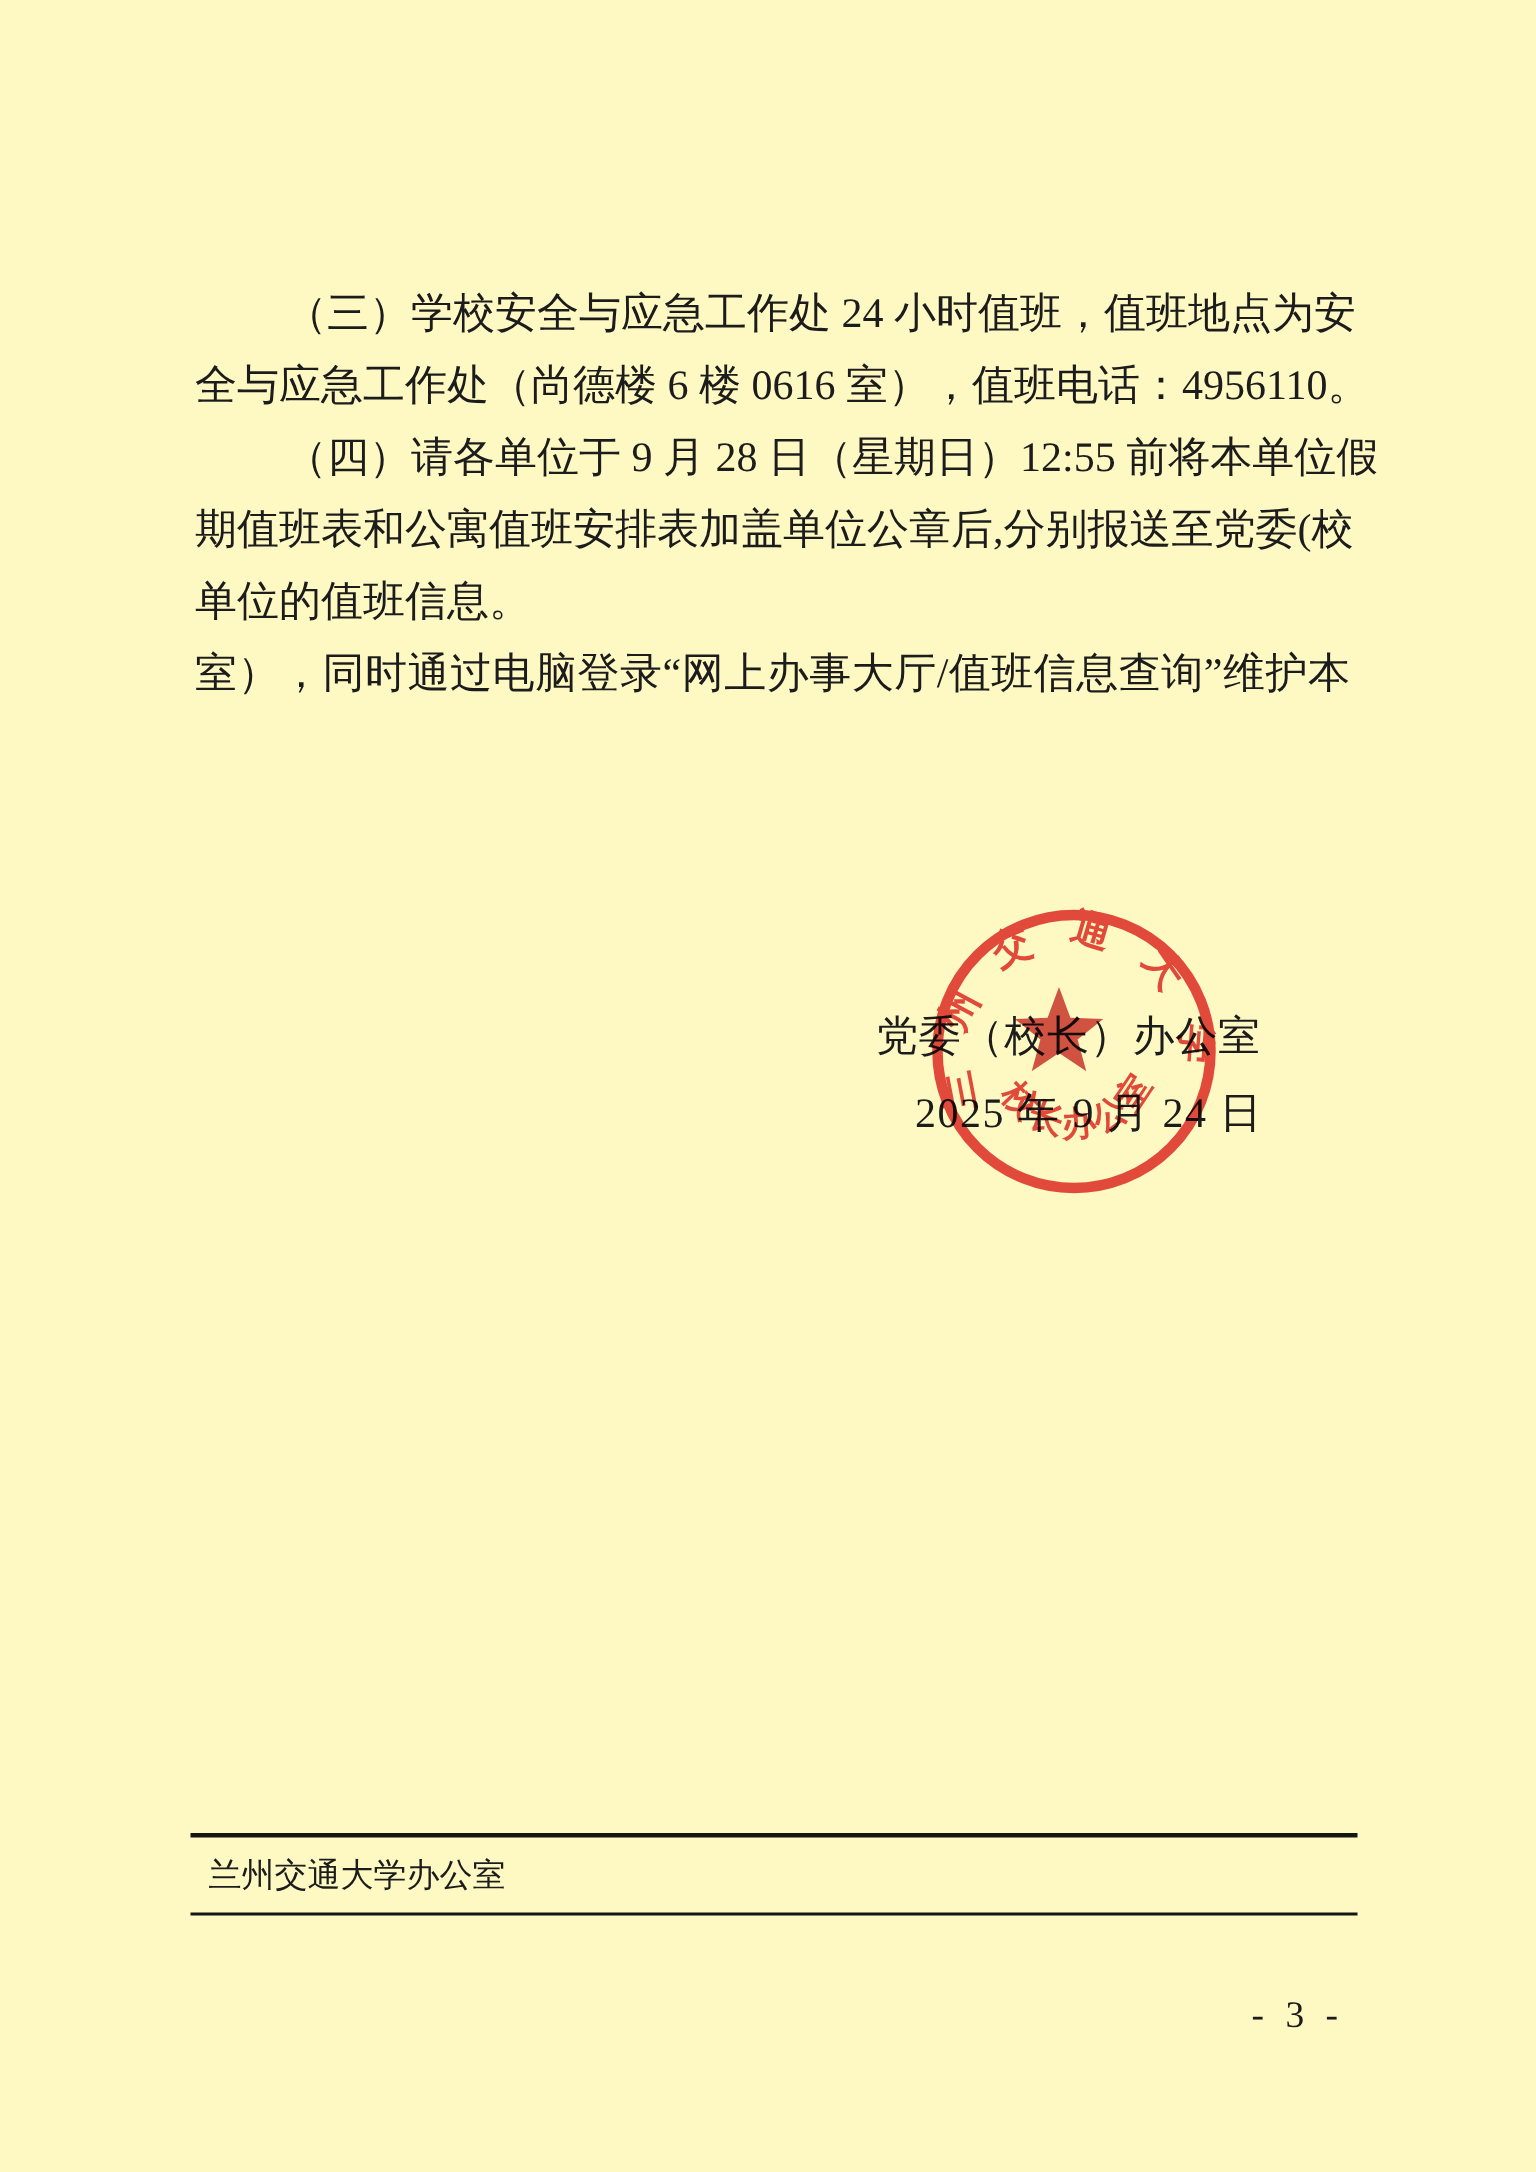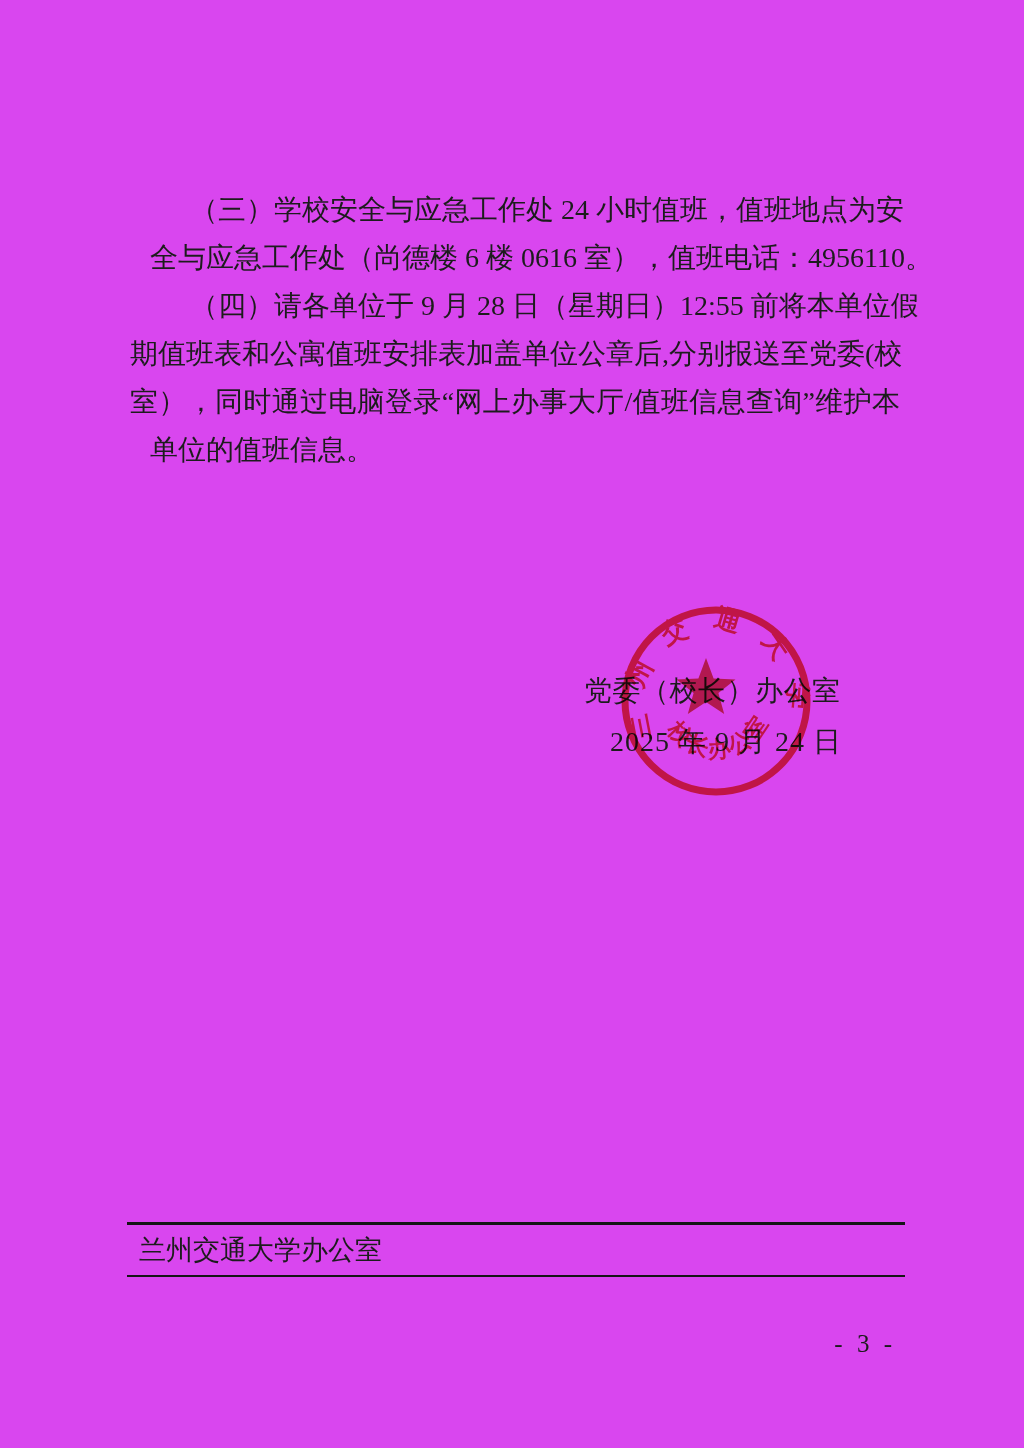--- a/index.html
+++ b/index.html
@@ -1,21 +1,21 @@
 <!DOCTYPE html>
 <html><head>
 <meta charset="utf-8">
 <style>
   html, body { margin: 0; padding: 0; background: #9a9a9a; }
   .page {
     position: relative;
     width: 1024px;
     height: 1448px;
     margin: 0 auto;
-    background: #d946ef;
+    background: #fef9c3;
     overflow: hidden;
     font-family: "Liberation Serif", "DejaVu Serif", serif;
     color: #1c1c1c;
   }
 
   
   .doc-body {
     position: absolute;
     left: 130px;
     top: 186px;
@@ -25,21 +25,20 @@
   }
   .line {
     white-space: nowrap;
     text-align: justify;
     text-align-last: justify;
   }
   .line.first { text-indent: 60px; }
   .line.para-end {
     text-align: left;
     text-align-last: left;
-    margin-left: 20px;
   }
 
   
   .signature-name {
     position: absolute;
     left: 584px;
     top: 672px;
     font-size: 28px;
     letter-spacing: 0.5px;
     z-index: 1;
@@ -77,42 +76,42 @@
     left: 127px;
     top: 1222px;
     width: 778px;
     border-top: 3px solid #151515;
     border-bottom: 2px solid #151515;
     box-sizing: border-box;
     height: 55px;
     display: flex;
     align-items: center;
     padding: 0 10px 0 12px;
-    font-size: 27px;
+    font-size: 22px;
   }
   .page-number {
     position: absolute;
     right: 128px;
     top: 1330px;
     font-size: 25px;
     letter-spacing: 4px;
   }
 </style>
 </head>
 <body>
 
 <div class="page">
 
   <main class="doc-body">
     <div class="line first">（三）学校安全与应急工作处 24 小时值班，值班地点为安</div>
     <div class="line para-end">全与应急工作处（尚德楼 6 楼 0616 室），值班电话：4956110。</div>
     <div class="line first">（四）请各单位于 9 月 28 日（星期日）12:55 前将本单位假</div>
     <div class="line">期值班表和公寓值班安排表加盖单位公章后,分别报送至党委(校</div>
+    <div class="line para-end">单位的值班信息。</div>
     <div class="line">室），同时通过电脑登录“网上办事大厅/值班信息查询”维护本</div>
-    <div class="line para-end">单位的值班信息。</div>
   </main>
 
   <div class="signature-name">党委（校长）办公室</div>
   <div class="signature-date">2025 年 9 月 24 日</div>
 
   <svg class="seal" viewBox="0 0 200 200" xmlns="http://www.w3.org/2000/svg">
     <defs>
       <path id="ringPath" d="M 38.9 138.2 A 72 72 0 1 1 161.1 138.2" fill="none"></path>
       <path id="bottomPath" d="M 50 125 A 56 56 0 0 0 150 125" fill="none"></path>
     </defs>

